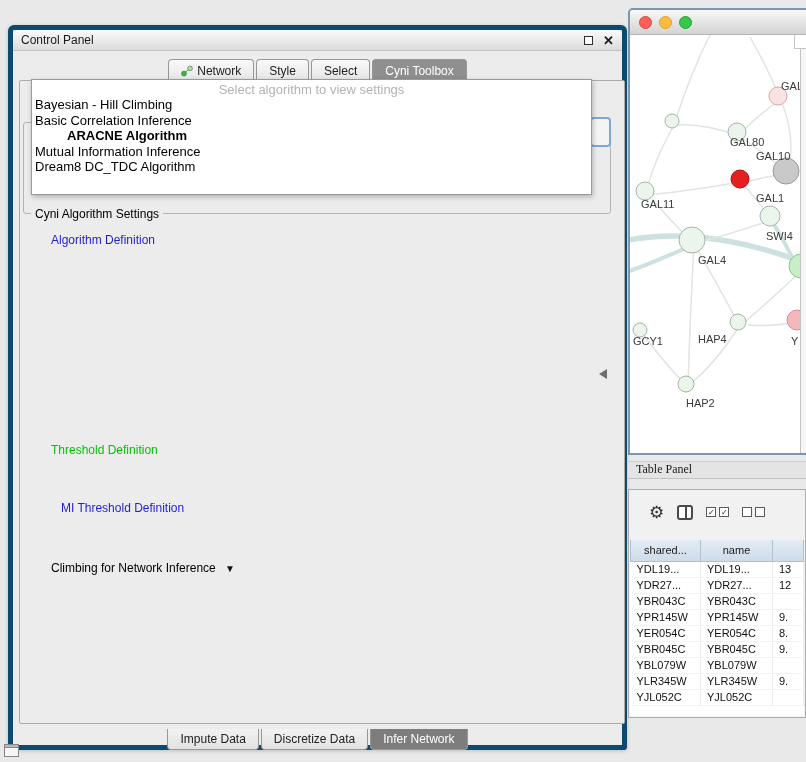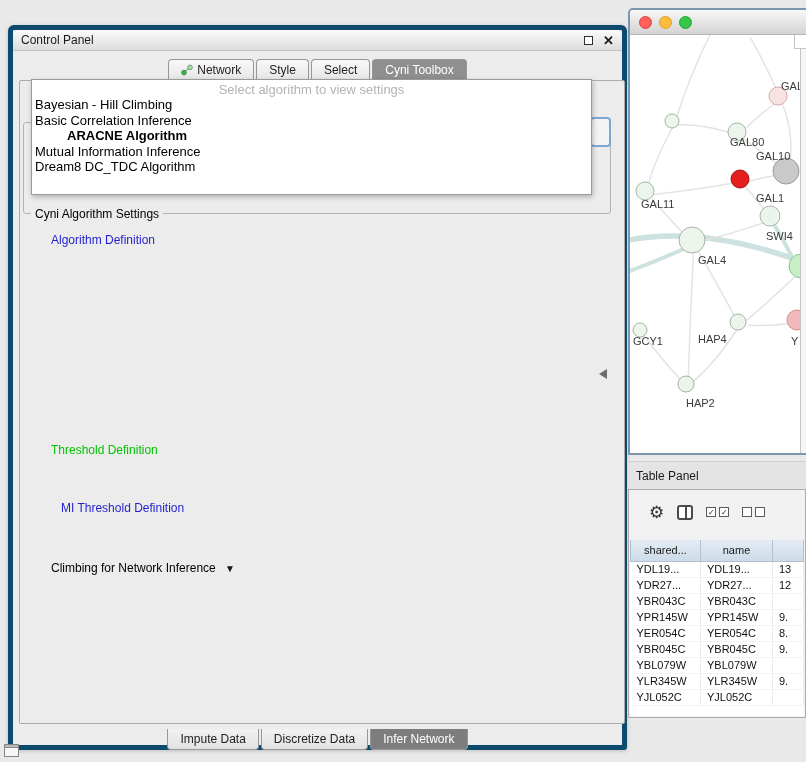--- a/index.html
+++ b/index.html
@@ -22,21 +22,21 @@
     left:0;top:0;right:0;height:21px;display:flex;align-items:center;
     padding:0 8px;background:linear-gradient(#fafafa,#dcdcdc);
     border-bottom:1px solid #c3c3c3;border-radius:6px 6px 0 0;
   }
   #cp-title{font-size:12px;color:#1a1a1a;}
   #cp-titlebar .spacer{flex:1;}
   .float-btn{width:9px;height:9px;border:1.5px solid #2c2c2c;background:#fff;margin-right:10px;cursor:pointer;}
   .close-btn{font-size:13px;font-weight:bold;color:#1a1a1a;line-height:13px;cursor:pointer;}
 
   
-  #top-tab-bar{left:0;right:0;top:28px;height:23px;display:flex;justify-content:center;align-items:center;z-index:4;}
+  #top-tab-bar{left:0;right:0;top:28px;height:23px;display:flex;justify-content:center;align-items:flex-end;z-index:4;}
   .tab{
     height:22px;display:flex;align-items:center;gap:4px;padding:0 12px;
     font-size:12px;color:#222;background:linear-gradient(#f8f8f8,#e6e6e6);
     border:1px solid #979797;border-bottom:none;border-radius:4px 4px 0 0;margin:0 1px;cursor:pointer;
   }
   .tab.active{background:#8f8f8f;color:#fff;}
   .tab svg{display:block;}
 
   #cp-inner{
     left:6px;top:50px;width:606px;height:644px;background:#ececec;
@@ -119,21 +119,21 @@
   .tl.green{background:#34c749;border:1px solid #23a433;}
   #nw-canvas{position:absolute;left:0;top:25px;right:12px;bottom:0;background:#fff;cursor:default;}
   #nw-scrollbar{position:absolute;right:0;top:25px;bottom:0;width:12px;background:#f6f6f6;border-left:1px solid #c4c4c4;}
   #nw-scroll-cap{position:absolute;right:0;top:25px;width:12px;height:14px;background:#fff;border-left:1px solid #c4c4c4;border-bottom:1px solid #c4c4c4;}
   .nlabel{font-size:11px;fill:#3a3a3a;font-family:"Liberation Sans",sans-serif;}
   .nedge{fill:none;stroke:#e3e3e3;stroke-width:1.5;}
   .nedge.teal{stroke:#cde1e1;stroke-width:5.5;}
   .nedge.teal2{stroke:#cde1e1;stroke-width:4;}
 
   
-  #table-panel-bar{left:628px;top:461px;width:178px;height:29px;background:#e4e4e4;border-top:1px solid #cfcfcf;border-bottom:1px solid #c2c2c2;display:flex;align-items:center;padding-left:8px;}
+  #table-panel-bar{left:628px;top:461px;width:178px;height:18px;background:#e4e4e4;border-top:1px solid #cfcfcf;border-bottom:1px solid #c2c2c2;display:flex;padding-left:8px;font-family:Liberation Serif, serif;}
   #table-panel-title{font-size:12px;color:#1a1a1a;}
   #table-panel{left:628px;top:489px;width:178px;height:229px;background:#f1f1f1;border:1px solid #adadad;}
   #tp-toolbar{position:absolute;left:0;top:0;right:0;height:44px;display:flex;align-items:center;gap:13px;padding-left:20px;}
   #gear{font-size:17px;color:#333;cursor:pointer;line-height:17px;}
   #col-icon{width:16px;height:15px;border:2px solid #4a4a4a;border-radius:3px;background:#fff;position:relative;cursor:pointer;}
   #col-icon i{position:absolute;left:50%;top:0;bottom:0;width:2px;background:#4a4a4a;}
   .cb-pair{display:flex;gap:3px;cursor:pointer;}
   .mini-cb{width:10px;height:10px;border:1px solid #5a5a5a;background:#fff;font-size:8px;line-height:9px;text-align:center;color:#222;}
   #tp-tablewrap{position:absolute;left:1px;right:1px;top:50px;bottom:1px;background:#fff;overflow:hidden;}
   table.tbl{border-collapse:collapse;table-layout:fixed;width:100%;font-size:11px;}

